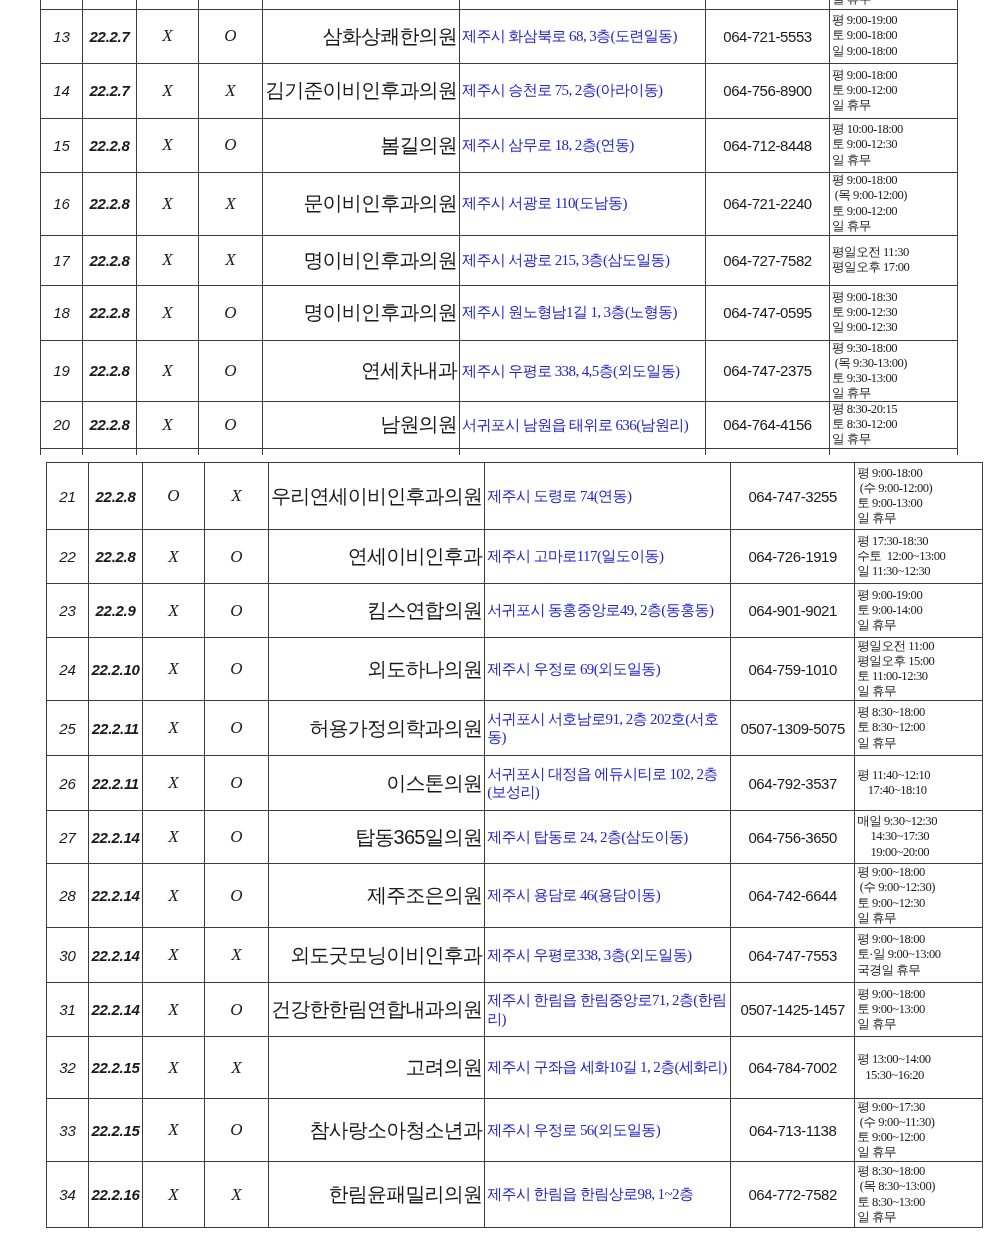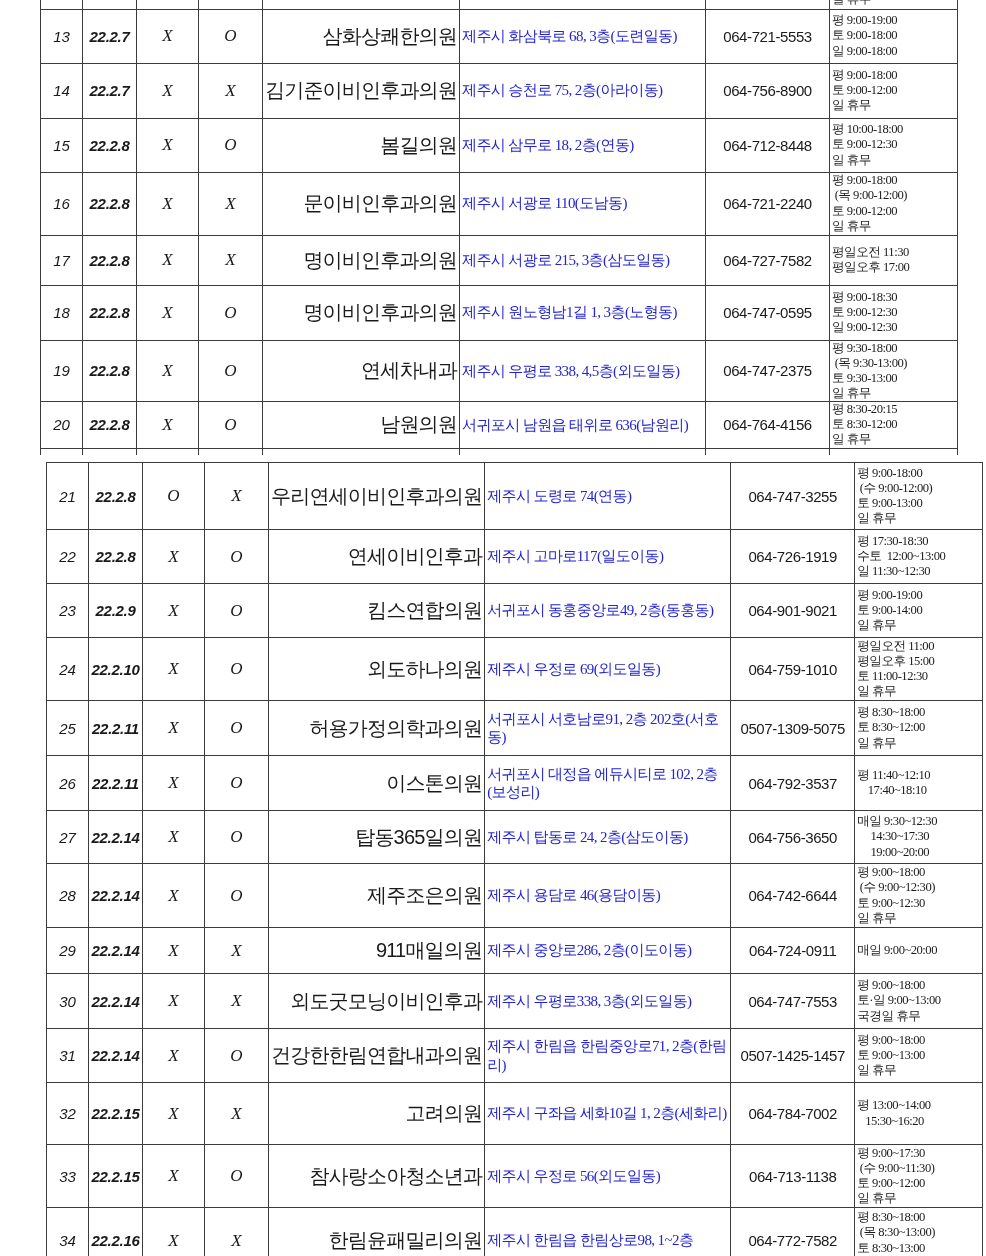--- a/index.html
+++ b/index.html
@@ -278,30 +278,20 @@
     <td class="c-f1"><span>X</span></td>
     <td class="c-f2"><span>O</span></td>
     <td class="c-name"><span>제주조은의원</span></td>
     <td class="c-addr"><span>제주시 용담로 46(용담이동)</span></td>
     <td class="c-phone"><span>064-742-6644</span></td>
     <td class="c-hours"><span>평 9:00~18:00
  (수 9:00~12:30)
 토 9:00~12:30
 일 휴무</span></td>
   </tr>
-          <tr style="height: 46px;">
-    <td class="c-no"><span>29</span></td>
-    <td class="c-date"><span>22.2.14</span></td>
-    <td class="c-f1"><span>X</span></td>
-    <td class="c-f2"><span>X</span></td>
-    <td class="c-name"><span>911매일의원</span></td>
-    <td class="c-addr"><span>제주시 중앙로286, 2층(이도이동)</span></td>
-    <td class="c-phone"><span>064-724-0911</span></td>
-    <td class="c-hours"><span>매일 9:00~20:00</span></td>
-  </tr>
           <tr style="height: 55px;">
     <td class="c-no"><span>30</span></td>
     <td class="c-date"><span>22.2.14</span></td>
     <td class="c-f1"><span>X</span></td>
     <td class="c-f2"><span>X</span></td>
     <td class="c-name"><span>외도굿모닝이비인후과</span></td>
     <td class="c-addr"><span>제주시 우평로338, 3층(외도일동)</span></td>
     <td class="c-phone"><span>064-747-7553</span></td>
     <td class="c-hours"><span>평 9:00~18:00
 토·일 9:00~13:00

